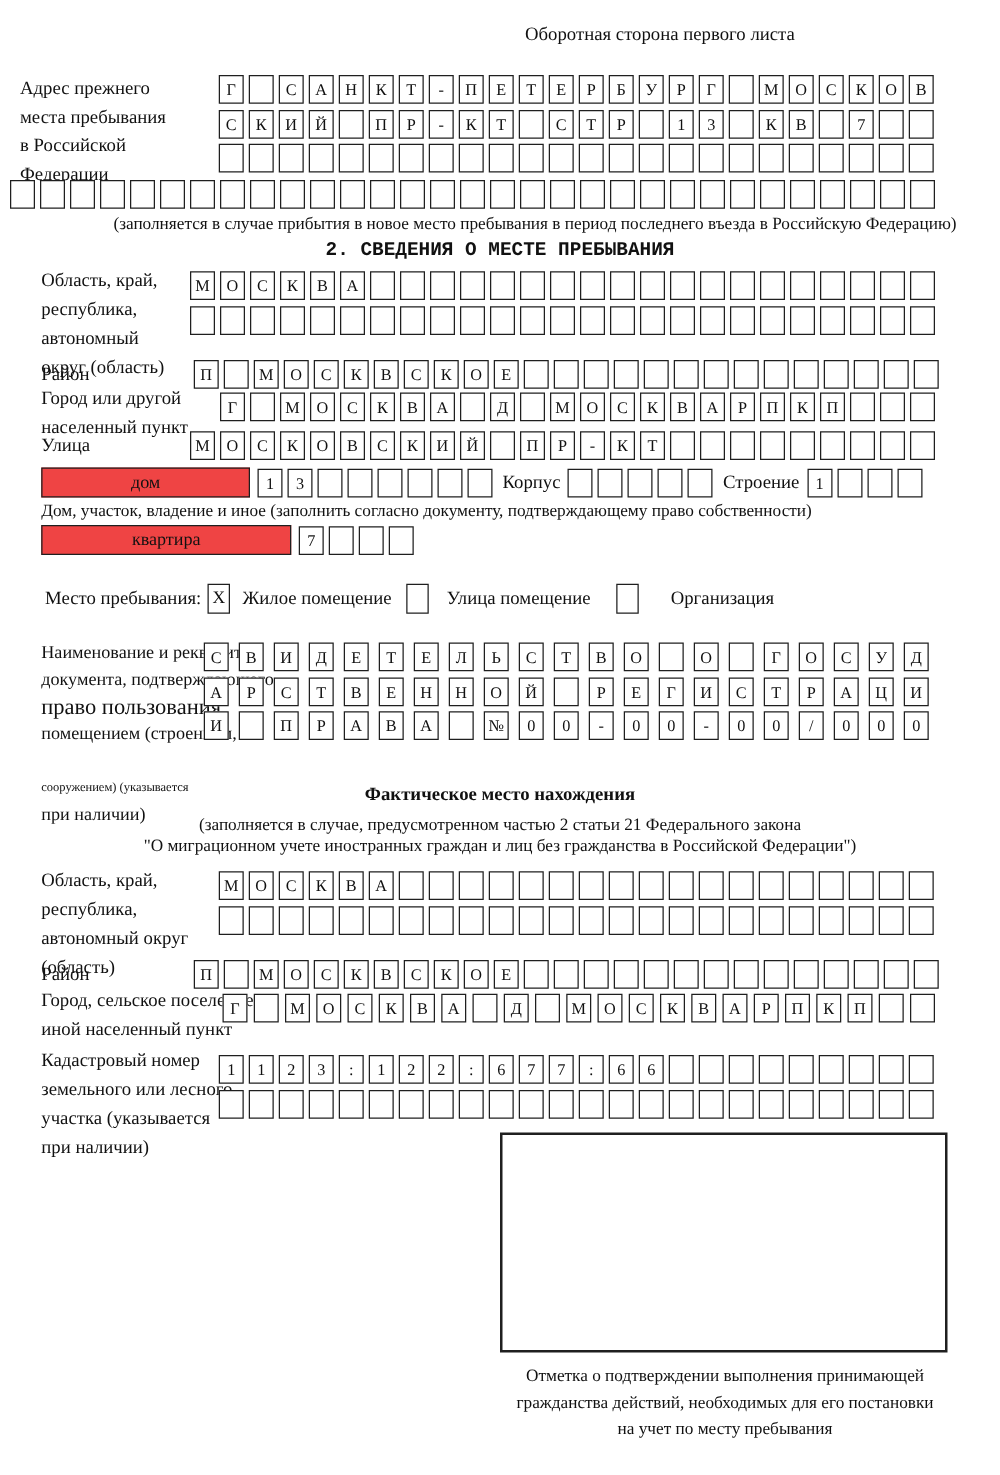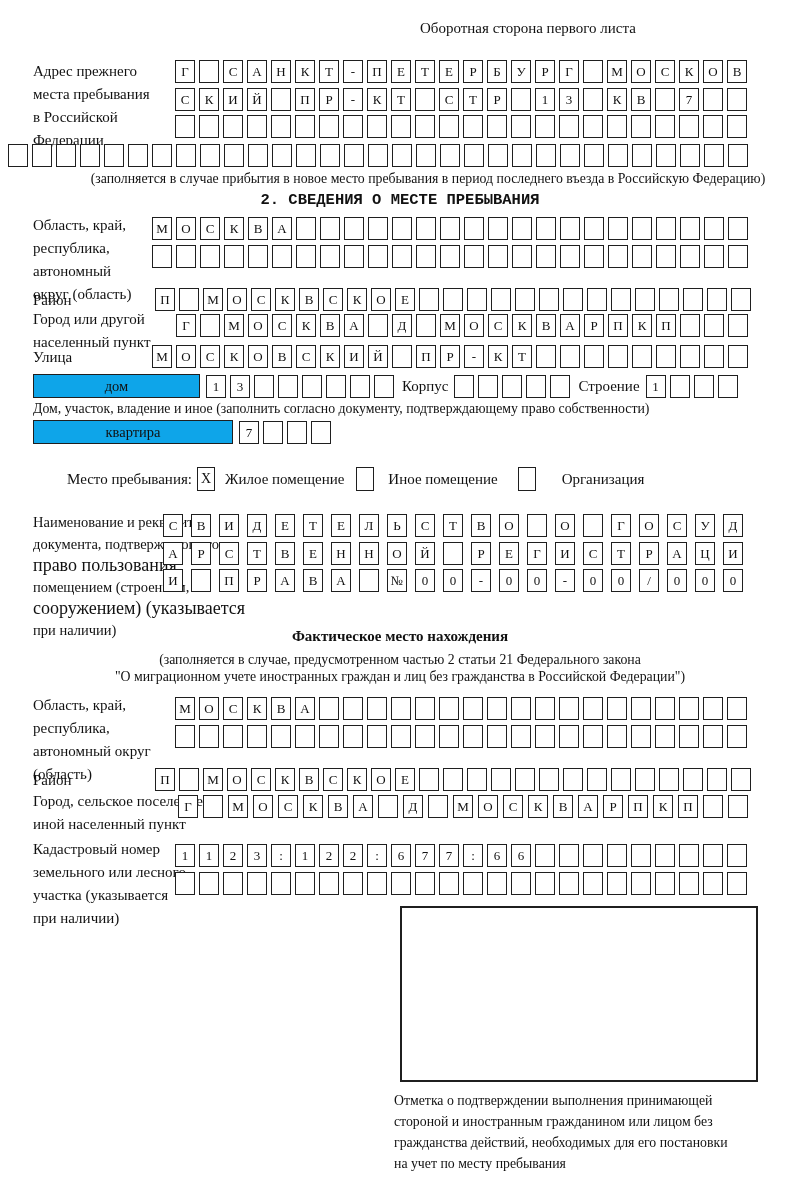--- a/index.html
+++ b/index.html
@@ -11,35 +11,35 @@
   .gap5{gap:5px;}
   .docrow{gap:8px;}
   .cell{box-sizing:border-box;width:20px;height:23px;border:1.6px solid #1f1f1f;
         display:flex;align-items:center;justify-content:center;
         font-size:13px;line-height:1;background:#fff;flex:0 0 auto;}
   .rows .cellrow{margin-bottom:4.6px;}
   .caption{font-size:13.8px;white-space:nowrap;}
   .center{text-align:center;width:800px;left:0;}
   .title{font-weight:bold;font-size:15.5px;}
   .labelbox{box-sizing:border-box;border:1.6px solid #1f1f1f;height:24px;
-        display:flex;align-items:center;justify-content:center;font-size:14.5px;background:#0ea5e9;flex:0 0 auto;}
+        display:flex;align-items:center;justify-content:center;font-size:14.5px;background:#ef4444;flex:0 0 auto;}
   .inlinerow{display:flex;align-items:center;}
   .chk{box-sizing:border-box;width:18px;height:24px;border:1.6px solid #1f1f1f;
         display:flex;align-items:center;justify-content:center;font-size:14px;background:#fff;flex:0 0 auto;}
   .stamp{box-sizing:border-box;border:2px solid #1f1f1f;background:#fff;}
-  .capline{font-size:13.8px;line-height:21px;}
+  .capline{font-size:13.8px;line-height:21px;text-align:center;}
 </style>
 </head>
 <body>
 
 <div id="form">
 
   <div class="abs caption" style="top:20px;left:420px;width:325px;text-align:left;font-size:15px;">Оборотная сторона первого листа</div>
 
-  <div class="abs" style="left:33px;top:60px;">
+  <div class="abs" style="left:16px;top:60px;">
     <div class="lbl">Адрес прежнего</div>
     <div class="lbl">места пребывания</div>
     <div class="lbl">в Российской</div>
     <div class="lbl">Федерации</div>
   </div>
   <div class="abs rows" style="left:175px;top:60px;">
     <div class="cellrow">
         <div class="cell">Г</div>
         <div class="cell"></div>
         <div class="cell">С</div>
@@ -340,36 +340,36 @@
   <div class="abs inlinerow" style="left:33px;top:420px;">
     <div class="labelbox" style="width:200px;margin-right:6px;">квартира</div>
     <div class="cellrow">
         <div class="cell">7</div>
         <div class="cell"></div>
         <div class="cell"></div>
         <div class="cell"></div>
       </div>
   </div>
 
-  <div class="abs inlinerow" style="left:36px;top:467px;margin-left:31px;">
+  <div class="abs inlinerow" style="left:36px;top:467px;">
     <div class="lbl" style="margin-right:5px;">Место пребывания:</div>
     <div class="chk" style="margin-right:10px;">X</div>
     <div class="lbl" style="margin-right:12px;">Жилое помещение</div>
     <div class="chk" style="margin-right:14px;"></div>
-    <div class="lbl" style="margin-right:20px;">Иное помещение</div>
+    <div class="lbl" style="margin-right:20px;">Улица помещение</div>
     <div class="chk" style="margin-right:26px;"></div>
     <div class="lbl">Организация</div>
   </div>
 
   <div class="abs" style="left:33px;top:512px;">
     <div class="lbl" style="line-height:21.5px;font-size:14.5px;">Наименование и реквизиты</div>
     <div class="lbl" style="line-height:21.5px;font-size:14.5px;">документа, подтверждающего</div>
     <div class="lbl" style="line-height:21.5px;font-size:18px;">право пользования</div>
     <div class="lbl" style="line-height:21.5px;font-size:14.5px;">помещением (строением,</div>
-    <div class="lbl" style="line-height:21.5px;font-size:18px;">сооружением) (указывается</div>
+    <div class="lbl" style="line-height:21.5px;font-size:10px;margin-top:22px;">сооружением) (указывается</div>
     <div class="lbl" style="line-height:21.5px;font-size:14.5px;">при наличии)</div>
   </div>
   <div class="abs rows" style="left:163px;top:514px;">
     <div class="cellrow docrow">
         <div class="cell">С</div>
         <div class="cell">В</div>
         <div class="cell">И</div>
         <div class="cell">Д</div>
         <div class="cell">Е</div>
         <div class="cell">Т</div>
@@ -618,18 +618,17 @@
         <div class="cell"></div>
         <div class="cell"></div>
         <div class="cell"></div>
         <div class="cell"></div>
       </div>
   </div>
 
   <div class="abs stamp" style="left:400px;top:906px;width:358px;height:176px;"></div>
   <div class="abs" style="left:394px;top:1090px;width:372px;">
     <div class="capline">Отметка о подтверждении выполнения принимающей</div>
-    <div class="capline">стороной и иностранным гражданином или лицом без</div>
     <div class="capline">гражданства действий, необходимых для его постановки</div>
     <div class="capline">на учет по месту пребывания</div>
   </div>
 
 </div>
 
 </body></html>

